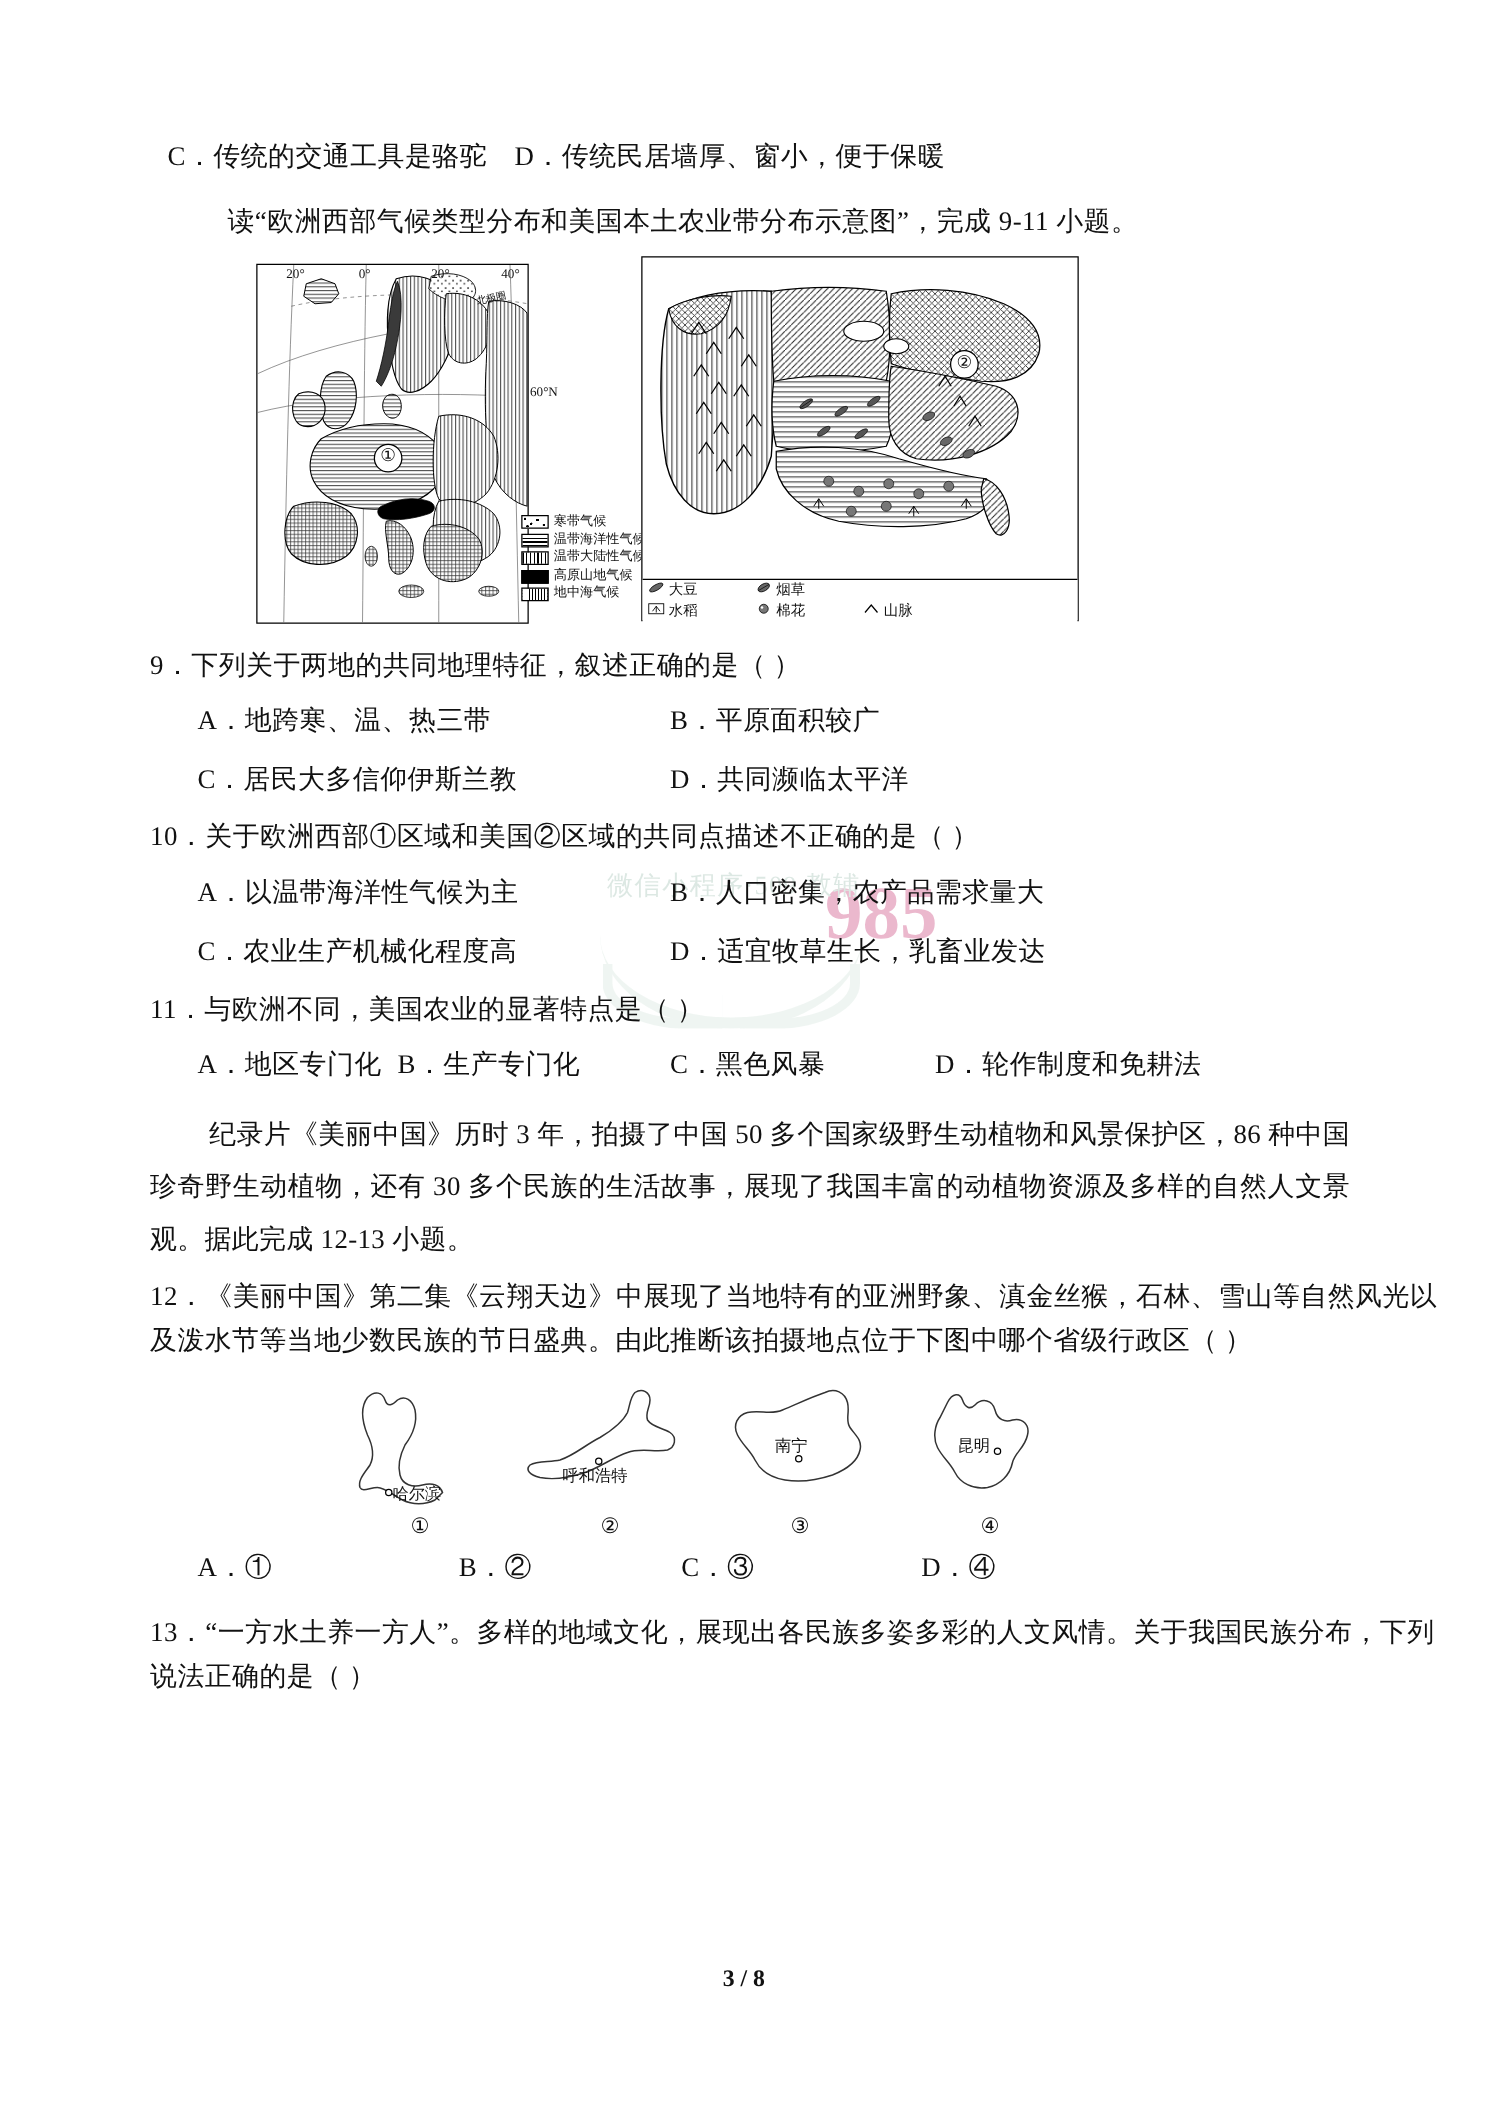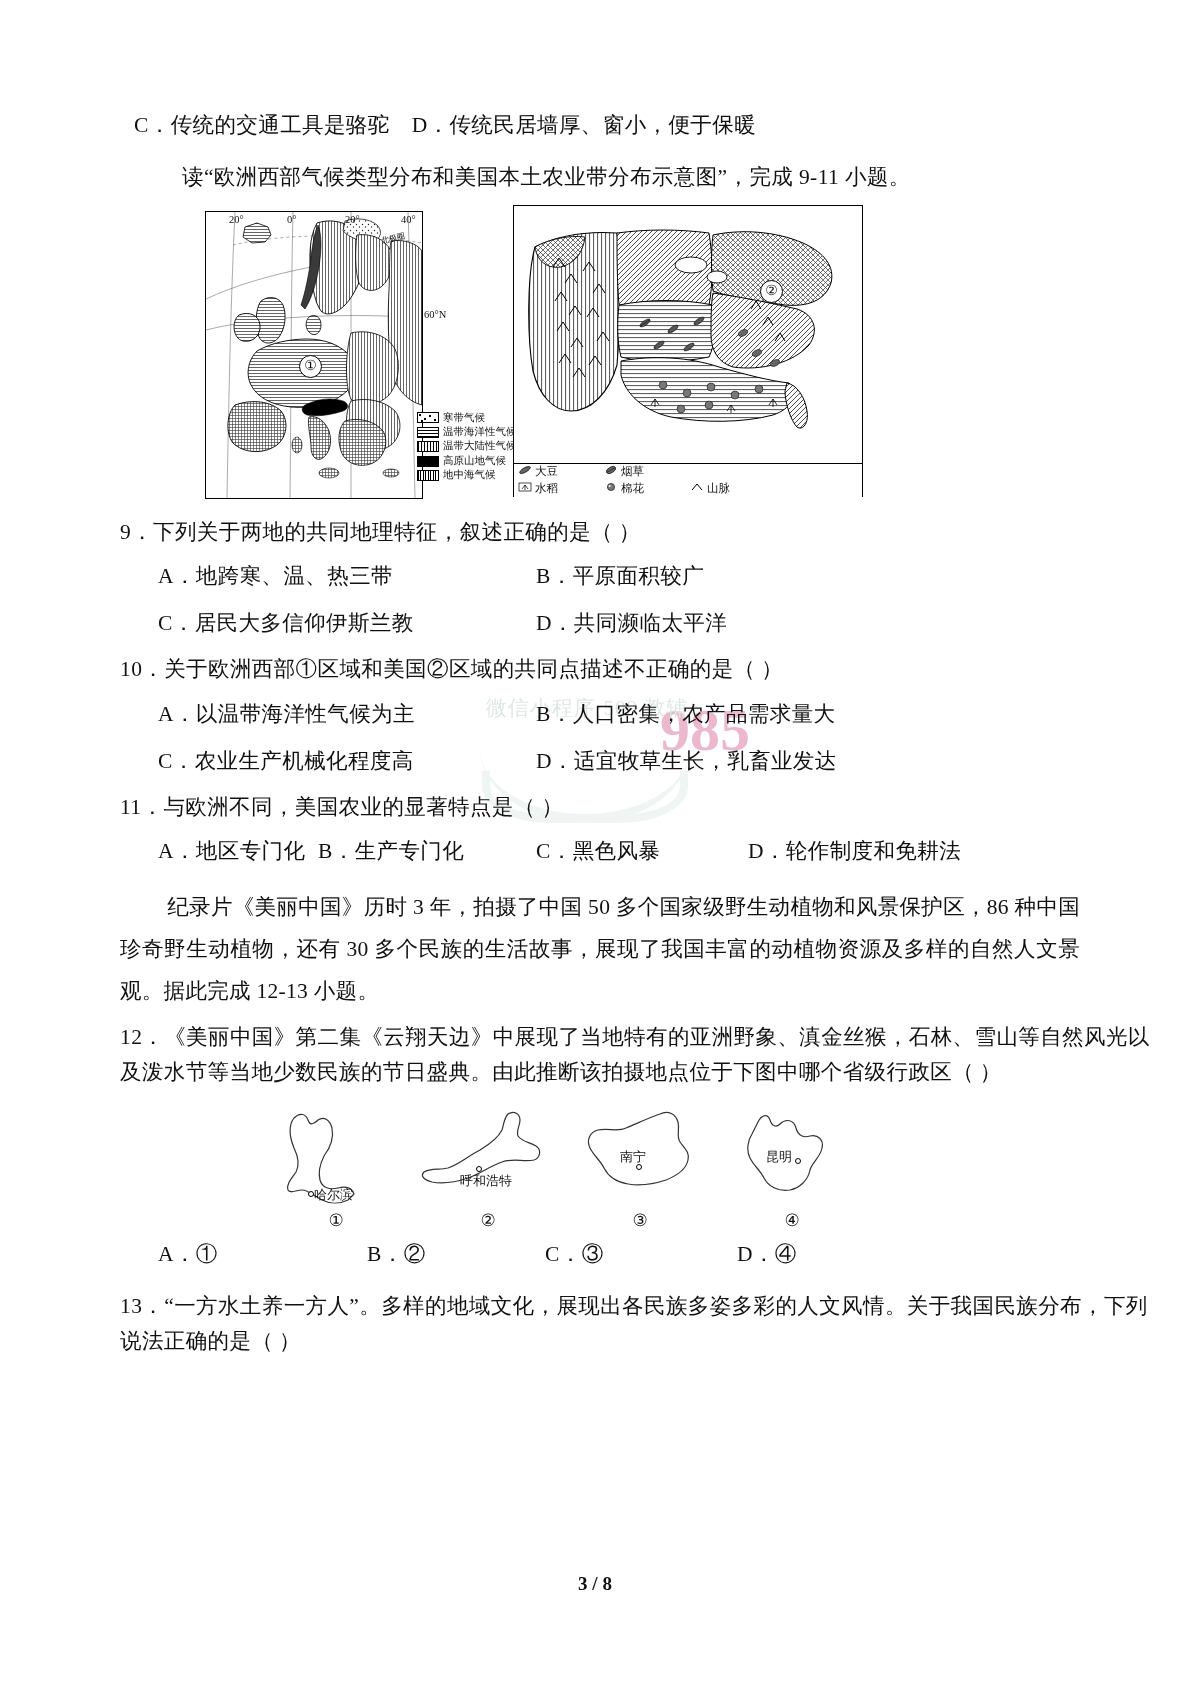--- a/index.html
+++ b/index.html
@@ -657,21 +657,21 @@
         <div class="pmap">
           <svg width="152" height="108" viewBox="0 0 152 108">
             <path d="M96 14 C102 10,108 14,108 20 C108 26,104 30,106 36
                      C110 42,118 42,124 46 C130 50,128 58,122 60
                      C112 62,100 58,90 62 C78 66,68 74,56 78
                      C44 82,30 84,20 82 C12 80,8 76,12 72
                      C18 68,28 70,36 68 C48 64,56 56,68 50
                      C78 44,86 38,90 30 C92 24,92 18,96 14 Z" fill="#fff" stroke="#333" stroke-width="1.2"></path>
           </svg>
           <span class="pdot" style="left:64px; top:66px;"></span>
-          <span class="pcity" style="left:48px; top:72px;text-align:right;">呼和浩特</span>
+          <span class="pcity" style="left:38px; top:72px;text-align:right;">呼和浩特</span>
         </div>
         <div class="pnum">②</div>
       </div>
 
       <div class="prov">
         <div class="pmap">
           <svg width="152" height="108" viewBox="0 0 152 108">
             <path d="M96 14 C104 10,112 14,114 22 C116 30,112 36,116 42
                      C120 48,126 52,124 60 C122 70,112 76,102 80
                      C90 84,76 86,64 84 C52 82,44 76,40 68

